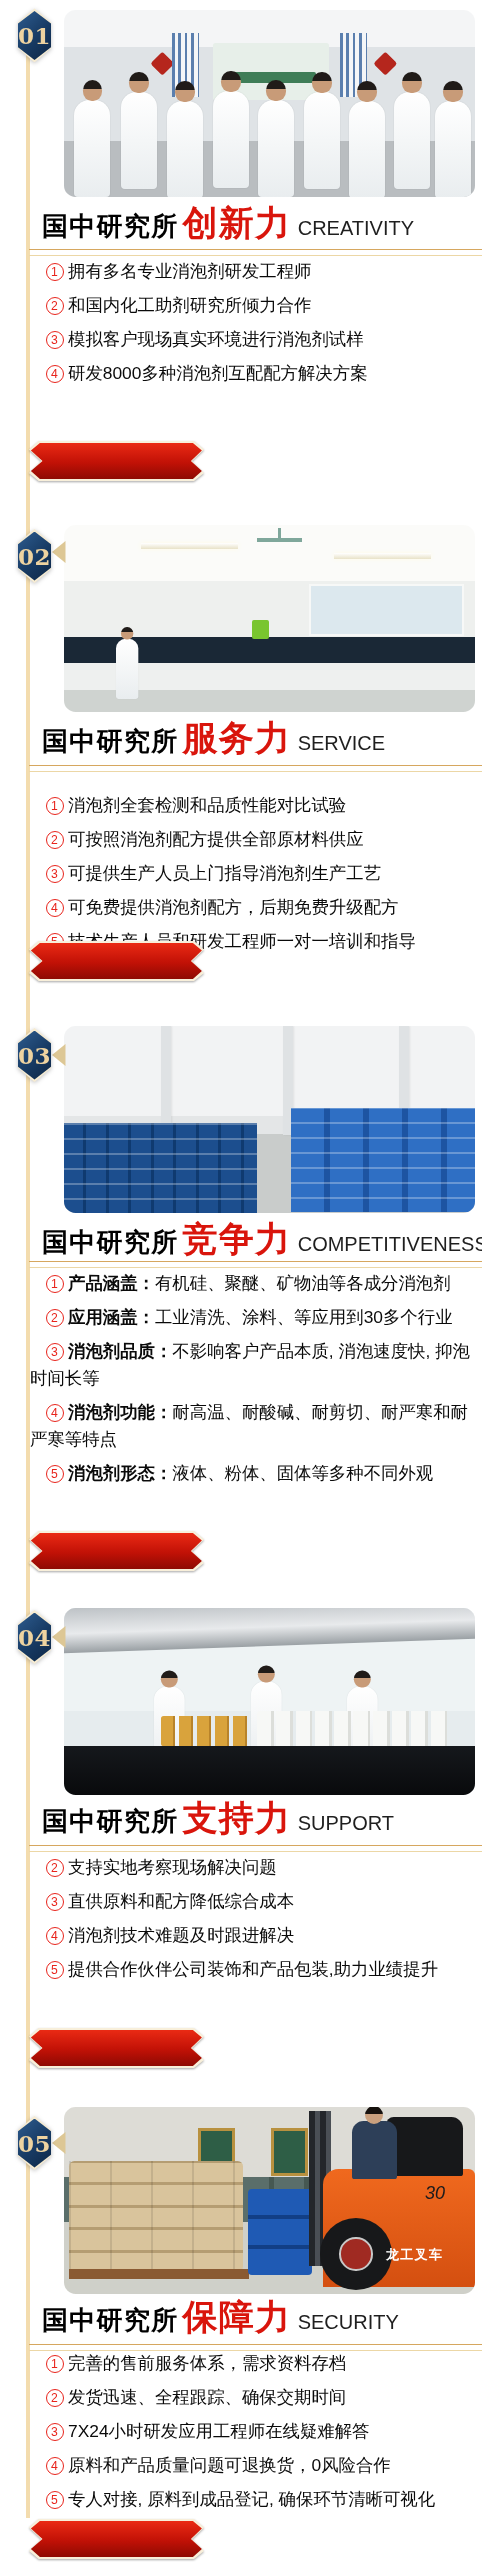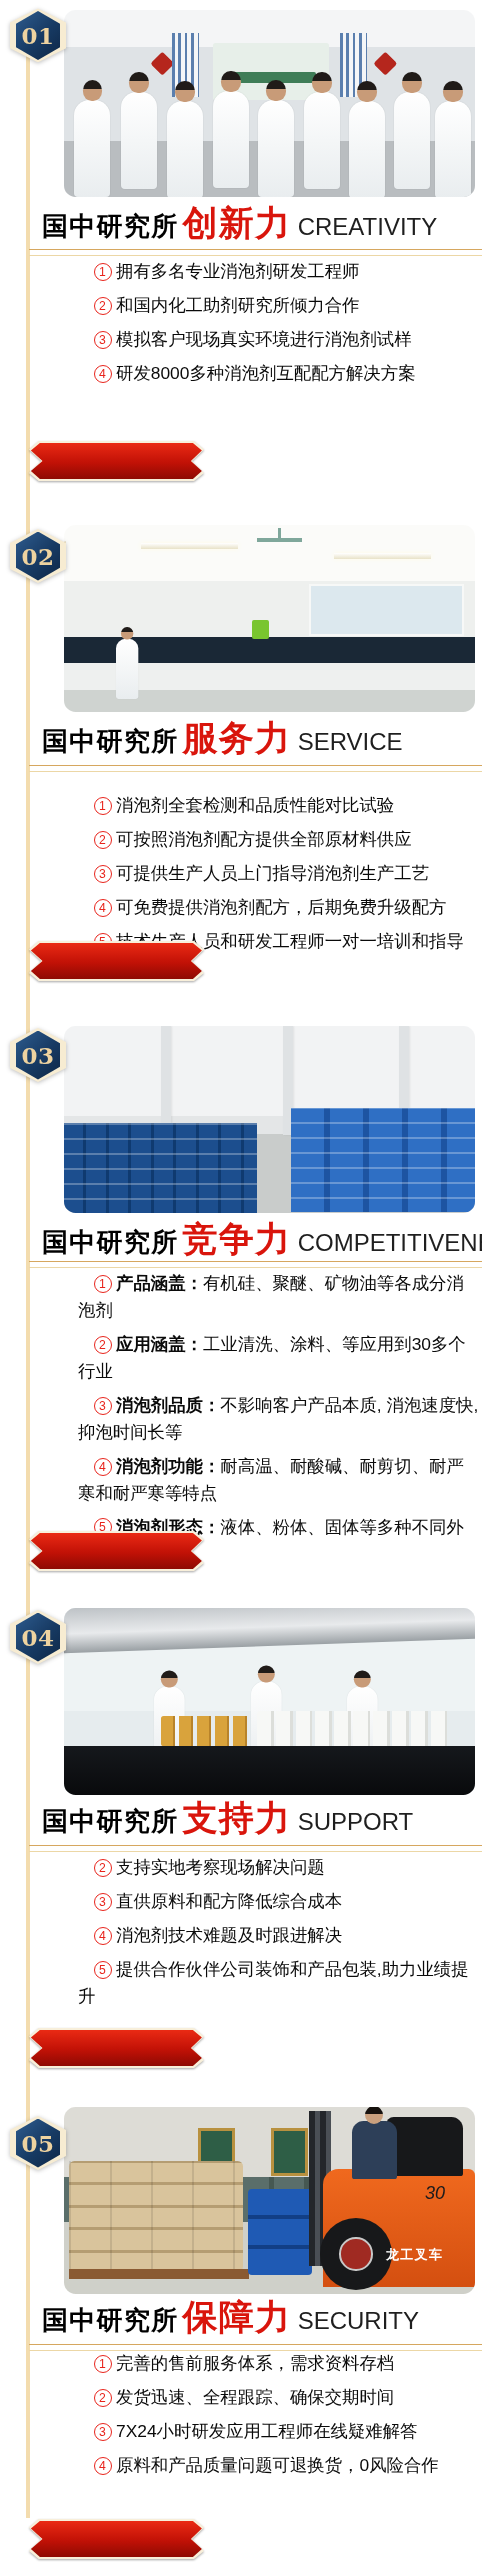--- a/index.html
+++ b/index.html
@@ -1,21 +1,21 @@
 <!DOCTYPE html>
 <html style="font-size:10.3px"><head>
 <meta charset="utf-8">
 <style>
   html,body{margin:0;padding:0;background:#fff;}
   #page{position:relative;width:483px;height:2576px;background:#ffffff;overflow:hidden;
         font-family:"Liberation Sans",sans-serif;}
   
   .rail{position:absolute;left:26.4px;top:33px;width:3.2px;height:2485px;background:#f3dcae;z-index:0;}
   
-  .badge{position:absolute;left:10px;width:56px;height:54px;z-index:3;filter:drop-shadow(0 1.3px 1.9px rgba(0,0,0,.25));}
+  .badge{position:absolute;left:18px;width:33px;height:54px;z-index:3;filter:drop-shadow(0 1.3px 1.9px rgba(0,0,0,.25));}
   .hex-out{width:100%;height:100%;background:#f7ecd2;display:flex;align-items:center;justify-content:center;
            clip-path:polygon(50% 0,100% 26%,100% 74%,50% 100%,0 74%,0 26%);}
   .hex-in{width:44px;height:49px;display:flex;align-items:center;justify-content:center;
           background:linear-gradient(135deg,#2e5c8f 0%,#173a63 55%,#0e2746 100%);
           clip-path:polygon(50% 0,100% 26%,100% 74%,50% 100%,0 74%,0 26%);}
   .hex-in span{font:700 23px/1 "DejaVu Serif",serif;color:#eed3a0;letter-spacing:0.6px;}
   .tri{position:absolute;left:52px;width:13.5px;height:22px;background:#ddc795;z-index:2;
        clip-path:polygon(100% 0,100% 100%,0 50%);}
   
   .photo{position:absolute;left:64px;width:411px;height:187px;border-radius:11.6px;overflow:hidden;z-index:1;background:#e9ebec;}
@@ -23,25 +23,25 @@
   
   .ribbon{position:absolute;left:29px;width:175px;height:40px;z-index:1;filter:drop-shadow(0 1.9px 1.3px rgba(0,0,0,.35));}
   .rb-out{position:absolute;inset:0;background:#f8efda;
     clip-path:polygon(9.7px 0,165px 0,175px 8.4px,163px 20px,175px 32px,165px 40px,9.7px 40px,0 32px,12.2px 20px,0 8.4px);}
   .rb-in{position:absolute;inset:1.9px;background:linear-gradient(180deg,#ea2a14,#c11106 55%,#8e0a03);
     clip-path:polygon(9px 0,162px 0,171px 7.7px,160px 18px,171px 28px,162px 36px,9px 36px,0 28px,11.6px 18px,0 7.7px);}
   
   .heading{position:absolute;left:42px;white-space:nowrap;z-index:1;}
   .h-cn{font-weight:900;font-size:26px;line-height:1;color:#000;letter-spacing:1.3px;}
   .h-red{font-weight:900;font-size:35px;line-height:1;color:#d9150c;margin-left:3.9px;letter-spacing:1.3px;}
-  .h-en{font-weight:500;font-size:24px;line-height:1;color:#1f1f1f;margin-left:6.4px;}
+  .h-en{font-weight:500;font-size:20px;line-height:1;color:#1f1f1f;margin-left:6.4px;}
   .divider{position:absolute;left:29px;right:0;height:5.2px;border-top:1.9px solid #d6a75f;border-bottom:1.3px solid #ecd7a6;z-index:1;}
   
   .list{position:absolute;left:30px;right:3.9px;z-index:1;}
-  .item{margin-bottom:7px;font-size:17.4px;line-height:1.55;color:#0a0a0a;text-indent:15.5px;margin-left:48px;}
+  .item{margin-bottom:7px;font-size:17.4px;line-height:1.55;color:#0a0a0a;text-indent:15.5px;}
   .item b{font-weight:700;}
   .num{display:inline-block;width:18px;height:18px;line-height:16.7px;border:1.3px solid #e8241c;border-radius:50%;
        color:#e8241c;text-align:center;font-size:12.2px;margin-right:4.5px;vertical-align:1.3px;text-indent:0;box-sizing:border-box;}
   
   .pp{position:absolute;width:36px;height:97px;background:linear-gradient(#ffffff,#e9edef);
       border-radius:15.5px 15.5px 3.9px 3.9px;box-shadow:0 0 1.3px rgba(0,0,0,.15);}
   .pp::before{content:"";position:absolute;top:-19.3px;left:8.4px;width:19.3px;height:20.6px;border-radius:50% 50% 46% 46%;
       background:linear-gradient(#201b18 0 42%,#c89b78 42%);}
   
   .p1{background:linear-gradient(180deg,#f4f5f6 0 20%,#dfe3e6 20% 70%,#b9bdc0 70%);}
@@ -265,19 +265,20 @@
   </div>
   <div class="heading" style="top:2299px">
     <span class="h-cn">国中研究所</span><span class="h-red">保障力</span><span class="h-en">SECURITY</span>
   </div>
   <div class="divider" style="top:2344px"></div>
   <div class="list" style="top:2350px">
     <div class="item"><span class="num">1</span><b></b><span>完善的售前服务体系，需求资料存档</span></div>
     <div class="item"><span class="num">2</span><b></b><span>发货迅速、全程跟踪、确保交期时间</span></div>
     <div class="item"><span class="num">3</span><b></b><span>7X24小时研发应用工程师在线疑难解答</span></div>
     <div class="item"><span class="num">4</span><b></b><span>原料和产品质量问题可退换货，0风险合作</span></div>
+    <div class="item"><span class="num">5</span><b></b><span>专人对接, 原料到成品登记, 确保环节清晰可视化</span></div>
   </div>
   <div class="ribbon" style="top:2519px">
     <div class="rb-out"></div>
     <div class="rb-in"></div>
   </div>
 </div>
 
 
 </body></html>

